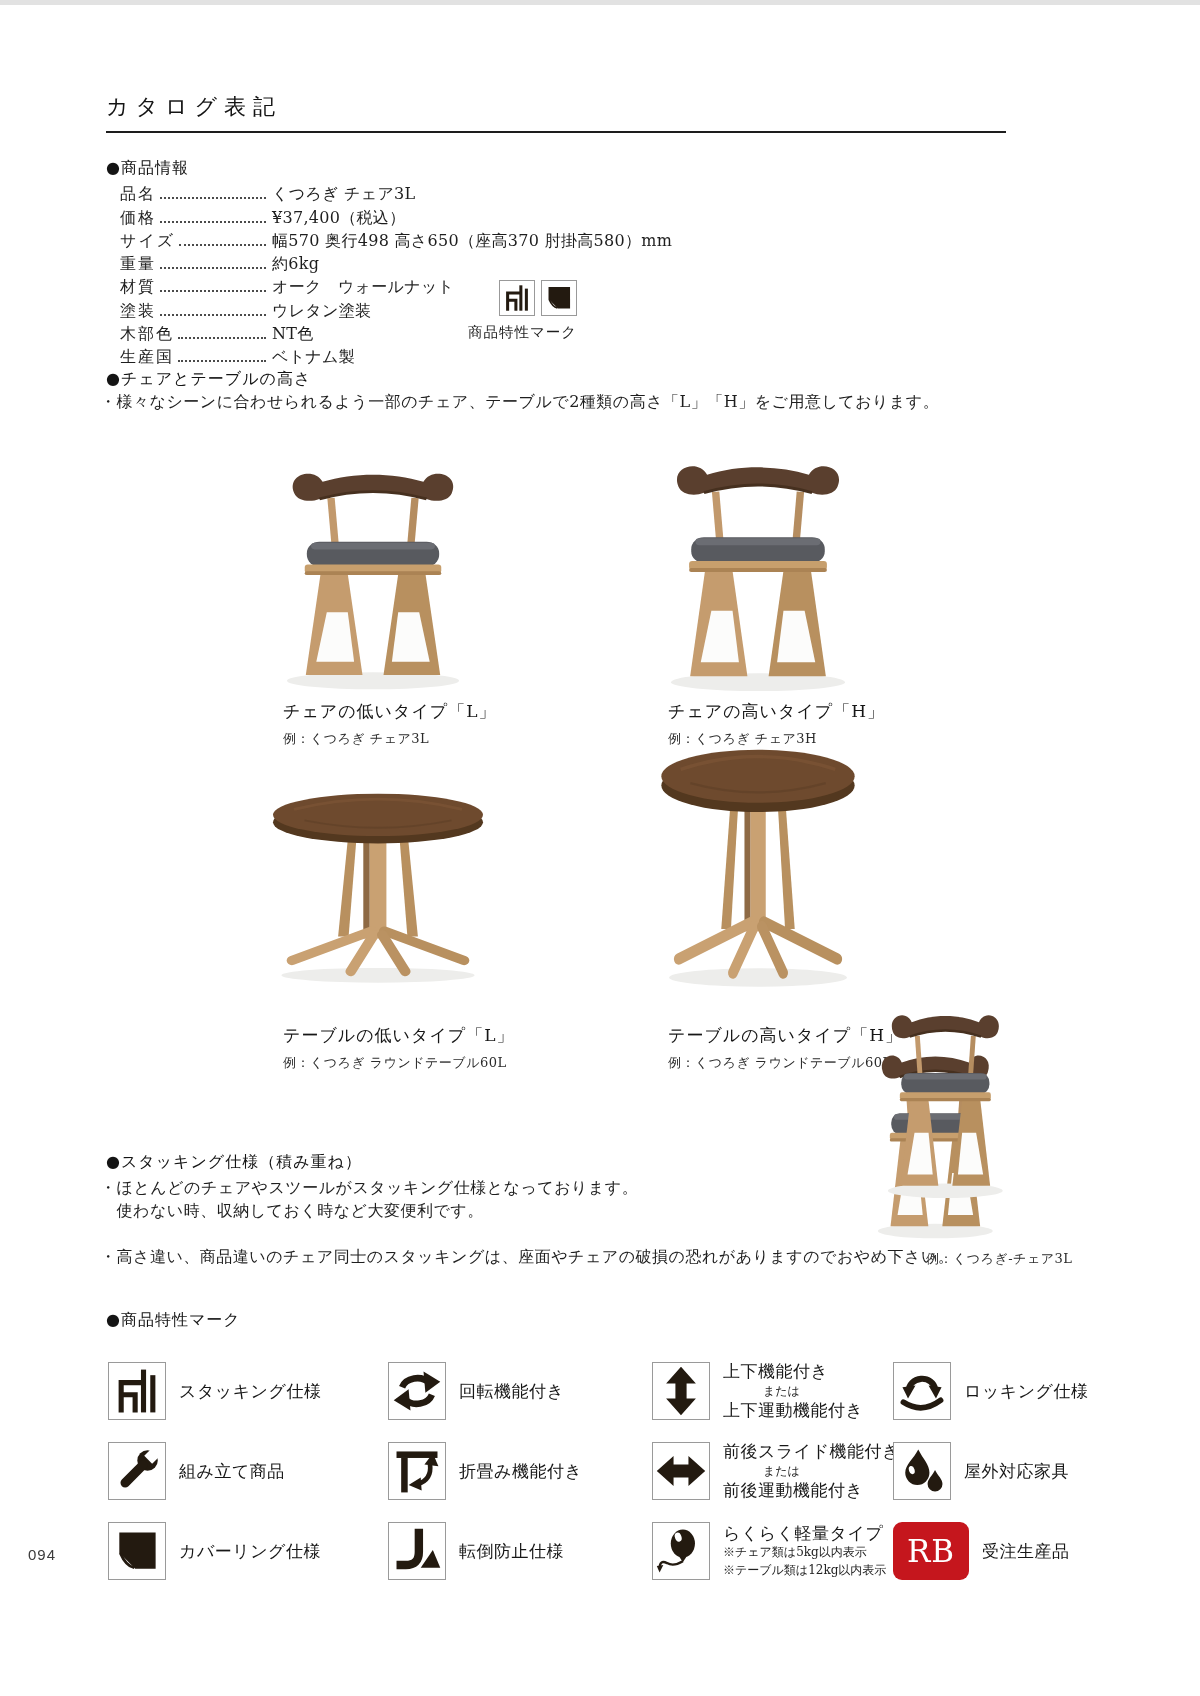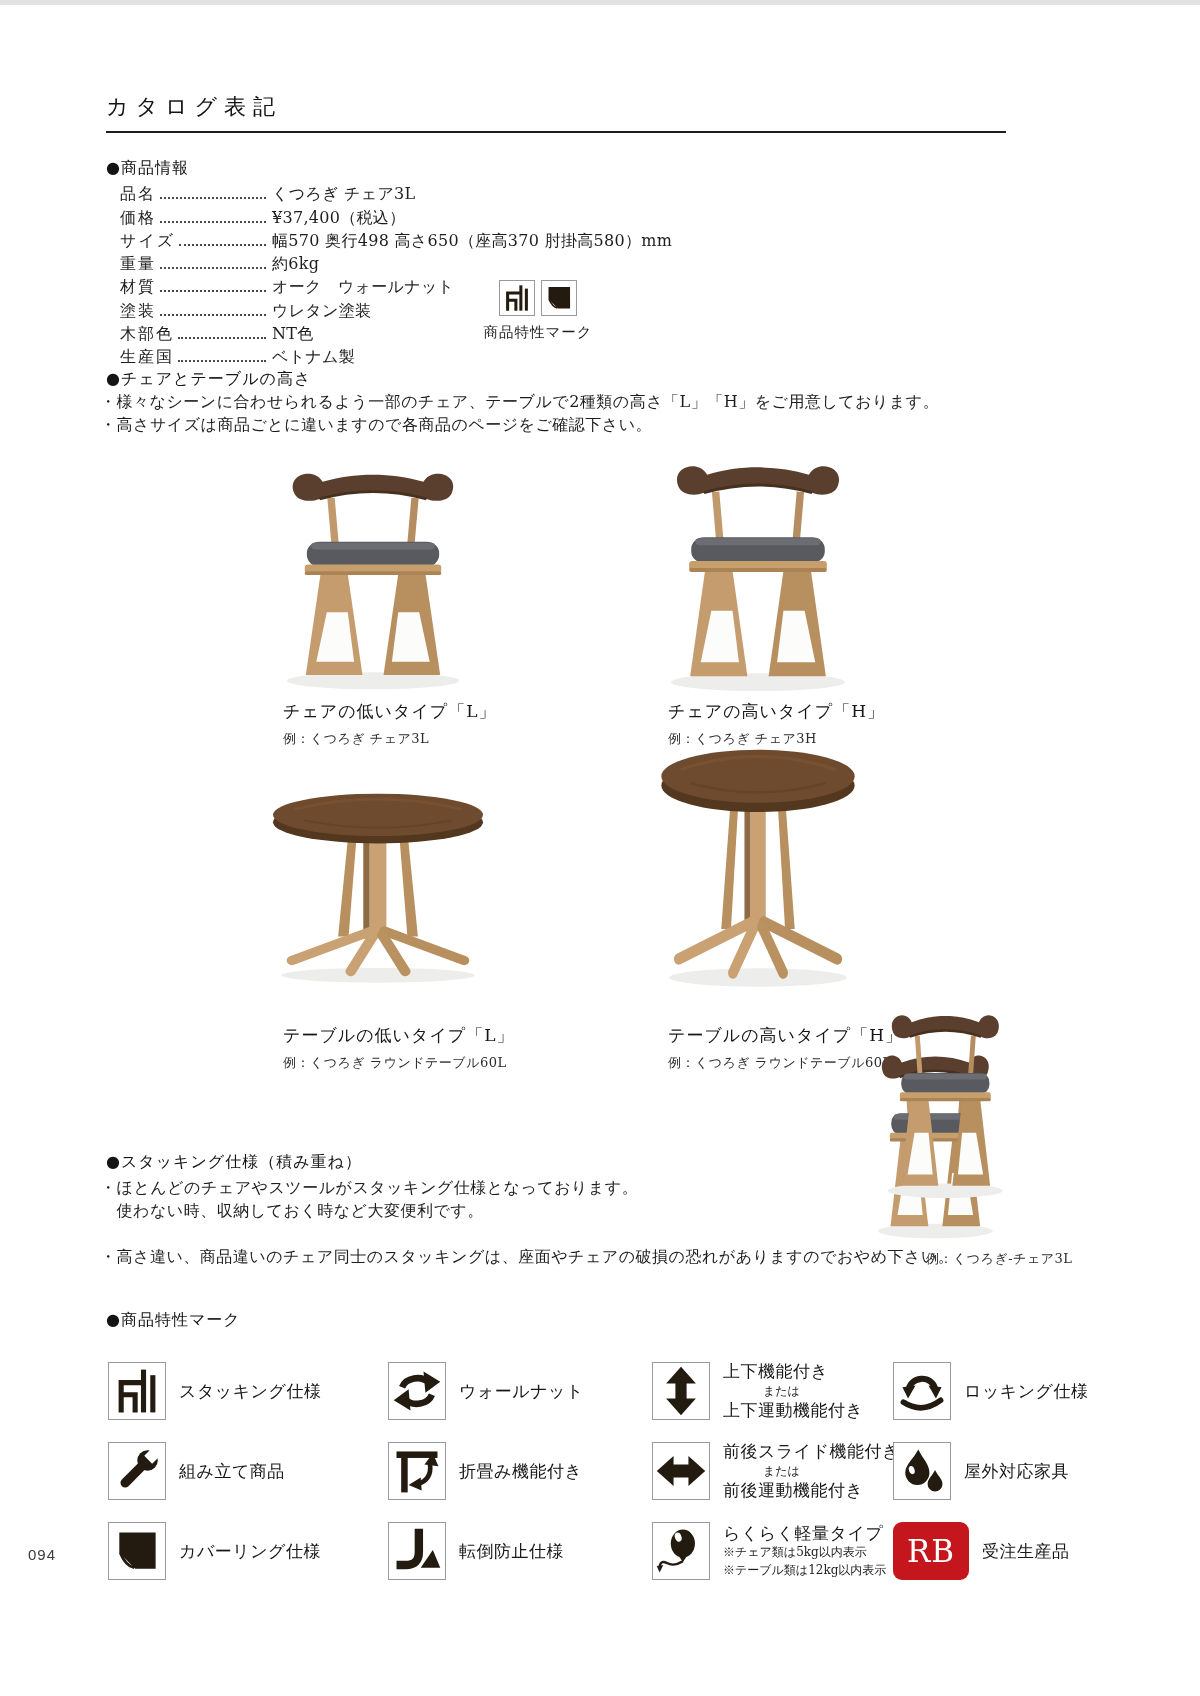--- a/index.html
+++ b/index.html
@@ -10,21 +10,21 @@
   .page-title{left:106px;top:92px;font-size:22px;letter-spacing:7px;color:#141414;}
   .title-rule{left:106px;top:131px;width:900px;border-top:2px solid #1d1d1d;height:0;}
   .sec-heading{font-size:16px;letter-spacing:1px;color:#141414;}
   .bullet{font-size:16px;letter-spacing:0.5px;white-space:pre;}
   .pi-rows{left:120px;top:181px;}
   .pi-row{display:flex;align-items:flex-end;height:23.3px;font-size:16px;}
   .pi-head{display:flex;width:152px;flex:none;align-items:flex-end;}
   .pi-label{flex:none;letter-spacing:2px;line-height:21px;}
   .pi-leader{flex:1;border-bottom:2px dotted #4a4a4a;margin:0 6px 5px 4px;height:1px;}
   .pi-value{letter-spacing:0.3px;line-height:21px;white-space:pre;}
-  .mini-marks{left:468px;top:280px;width:140px;text-align:center;}
+  .mini-marks{left:468px;top:280px;width:140px;text-align:left;}
   .mini-row{display:flex;justify-content:center;gap:6px;}
   .mini-box{width:36px;height:36px;border:1px solid #999;box-sizing:border-box;display:flex;align-items:center;justify-content:center;background:#fff;}
   .mini-caption{margin-top:7px;font-size:14.5px;letter-spacing:1px;}
   .fig-caption .fig-title{font-size:17px;letter-spacing:1px;color:#161616;}
   .fig-caption .fig-example{font-size:13px;color:#2b2b2b;margin-top:7px;letter-spacing:0.5px;}
   .stack-caption{font-size:13px;color:#2b2b2b;letter-spacing:0.5px;}
   .mark-cell{position:absolute;display:flex;align-items:center;gap:13px;}
   .mark-box{width:58px;height:58px;border:1px solid #9a9a9a;box-sizing:border-box;background:#fff;flex:none;display:flex;align-items:center;justify-content:center;}
   .mark-label{font-size:17px;letter-spacing:0.5px;line-height:19px;color:#171717;}
   .mark-lines .mark-label{display:block;}
@@ -209,21 +209,20 @@
           <svg viewBox="0 0 58 58" width="32" height="32">
             <use href="#g-cover"></use>
           </svg>
         </span>
     </div>
     <div class="mini-caption">商品特性マーク</div>
   </div>
 
   <div class="abs sec-heading" style="left:106px;top:369px">●チェアとテーブルの高さ</div>
   <div class="abs bullet" style="left:100px;top:392px">・様々なシーンに合わせられるよう一部のチェア、テーブルで2種類の高さ「L」「H」をご用意しております。</div>
-  <div class="abs bullet" style="left:100px;top:415px">・高さサイズは商品ごとに違いますので各商品のページをご確認下さい。</div>
 
   <svg class="abs" style="left:268px;top:458px" width="210" height="238" viewBox="0 0 200 250" preserveAspectRatio="none">
       <use href="#sym-chair"></use>
     </svg>
   <svg class="abs" style="left:652px;top:450px" width="212" height="248" viewBox="0 0 200 250" preserveAspectRatio="none">
       <use href="#sym-chair"></use>
     </svg>
   <svg class="abs" style="left:252px;top:778px" width="252" height="212" viewBox="0 0 240 230" preserveAspectRatio="none">
       <use href="#sym-table"></use>
     </svg>
@@ -268,21 +267,21 @@
         </svg>
       </span>
     <span class="mark-label">スタッキング仕様</span>
   </div>
   <div class="mark-cell" style="left:388px;top:1362px">
     <span class="mark-box">
         <svg viewBox="0 0 58 58" width="54" height="54">
           <use href="#g-rotate"></use>
         </svg>
       </span>
-    <span class="mark-label">ウォールナット</span>
+    <span class="mark-label">回転機能付き</span>
   </div>
   <div class="mark-cell" style="left:652px;top:1362px">
     <span class="mark-box">
         <svg viewBox="0 0 58 58" width="54" height="54">
           <use href="#g-updown"></use>
         </svg>
       </span>
     <span class="mark-lines">
       <span class="mark-label">上下機能付き</span>
       <span class="or-text">または</span>

